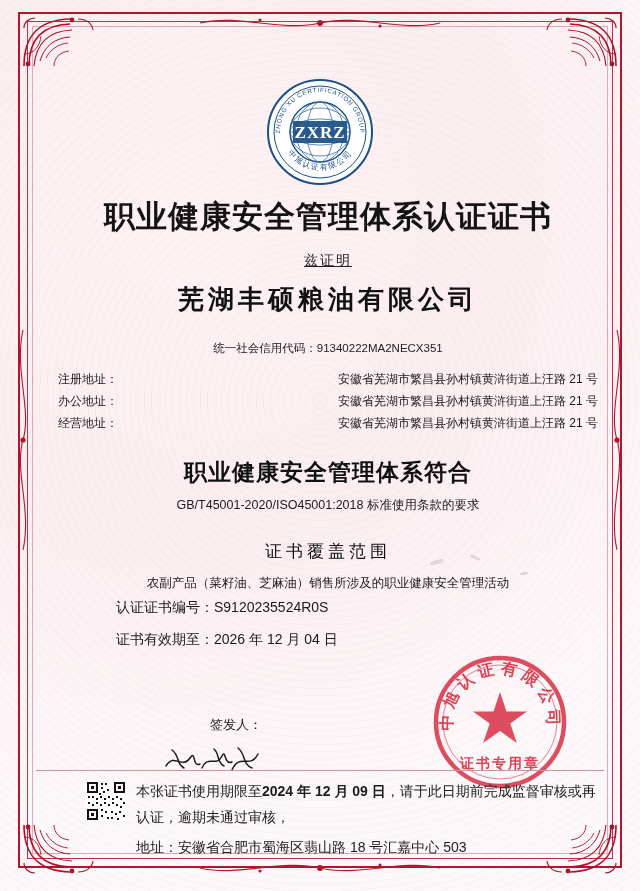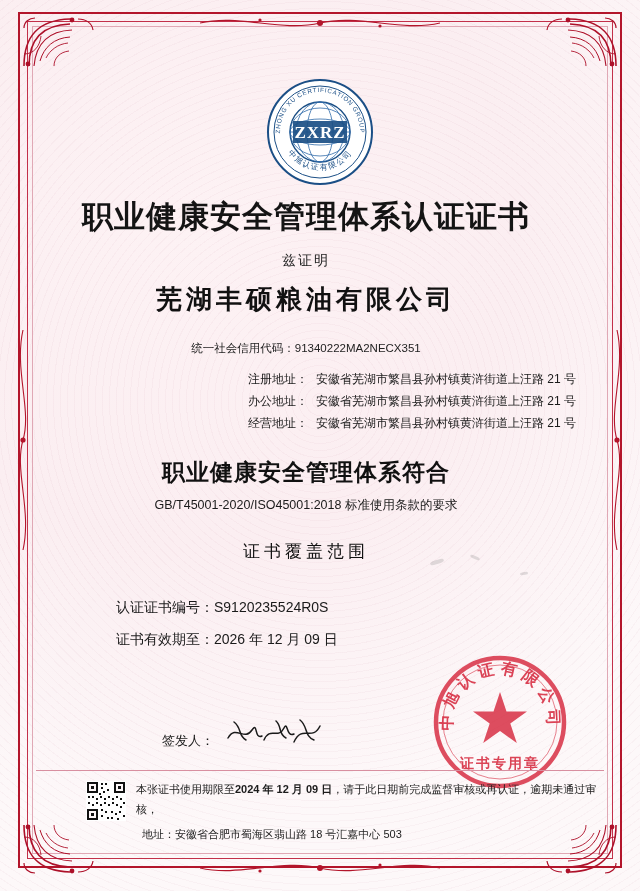--- a/index.html
+++ b/index.html
@@ -95,21 +95,21 @@
     transform: translateX(-50%);
     top: 78px;
     width: 108px;
     height: 108px;
   }
   .emblem svg { width: 100%; height: 100%; display: block; }
 
   
   .content {
     position: absolute;
-    left: 36px;
+    left: 58px;
     top: 196px;
     width: 540px;
     text-align: center;
     color: #111;
   }
 
   .cert-title {
     font-family: "Liberation Serif", serif;
     font-size: 31px;
     font-weight: bold;
@@ -117,20 +117,21 @@
     color: #141414;
     margin: 0 0 14px 0;
     white-space: nowrap;
   }
 
   .hereby {
     font-size: 14px;
     color: #222;
     margin-bottom: 12px;
     letter-spacing: 2px;
+    text-decoration: underline;
   }
 
   .company {
     font-family: "Liberation Serif", serif;
     font-size: 26px;
     font-weight: bold;
     letter-spacing: 4px;
     color: #111;
     margin-bottom: 24px;
   }
@@ -141,21 +142,21 @@
     margin-bottom: 12px;
   }
 
   .addr-block {
     font-size: 12px;
     color: #1a1a1a;
     line-height: 1.85;
   }
   .addr-row {
     display: flex;
-    justify-content: flex-end;
+    justify-content: space-between;
     gap: 8px;
   }
   .addr-label { white-space: nowrap; }
   .addr-value { white-space: nowrap; }
 
   .postcode {
     font-size: 11.5px;
     color: #1a1a1a;
     margin-top: 3px;
   }
@@ -200,20 +201,21 @@
   .details .d-row { white-space: nowrap; }
 
   
   .sign-area {
     position: absolute;
     left: 162px;
     top: 716px;
     display: flex;
     align-items: flex-end;
     gap: 10px;
+    flex-direction: column;
   }
   .sign-label {
     font-size: 13px;
     color: #1a1a1a;
   }
   .sign-mark {
     width: 100px;
     height: 34px;
     color: #1b1b1b;
   }
@@ -244,30 +246,29 @@
   }
   .qr {
     width: 40px;
     height: 40px;
     flex: 0 0 40px;
     margin-left: 50px;
     margin-top: 2px;
   }
   .qr svg { width: 100%; height: 100%; display: block; }
   .footer-text {
-    font-size: 11px;
+    font-size: 14px;
     color: #1c1c1c;
     line-height: 1.85;
     text-align: left;
     flex: 1;
   }
   .footer-text .bold { font-weight: bold; }
   .footer-addr {
     margin-top: 4px;
-    margin-left: 6px;
   }
 
   
   .scuff {
     position: absolute;
     background: rgba(120,120,120,0.22);
     border-radius: 40%;
     pointer-events: none;
   }
 </style>
@@ -434,28 +435,29 @@
       <div class="addr-row">
         <span class="addr-label">经营地址：</span>
         <span class="addr-value">安徽省芜湖市繁昌县孙村镇黄浒街道上汪路 21 号</span>
       </div>
     </div>
 
     <div class="standard-head">职业健康安全管理体系符合</div>
     <div class="standard-sub">GB/T45001-2020/ISO45001:2018 标准使用条款的要求</div>
 
     <div class="scope-head">证书覆盖范围</div>
+    <div class="scope-text">农副产品（菜籽油、芝麻油）销售所涉及的职业健康安全管理活动</div>
   </div>
 
   <div class="details">
     <div class="d-row">
       <span>认证证书编号：</span><span>S9120235524R0S</span>
     </div>
     <div class="d-row">
-      <span>证书有效期至：</span><span>2026 年 12 月 09 日</span>
+      <span>证书有效期至：</span><span>2026 年 12 月 04 日</span>
     </div>
   </div>
 
   <div class="sign-area">
     <span class="sign-label">签发人：</span>
     <span class="sign-mark">
       <svg viewBox="0 0 100 34">
         <g fill="none" stroke="currentColor" stroke-width="1.5" stroke-linecap="round">
           <path d="M4 22 C12 8 20 26 28 14 C34 5 30 24 38 20"></path>
           <path d="M10 6 C18 12 14 20 22 24"></path>

